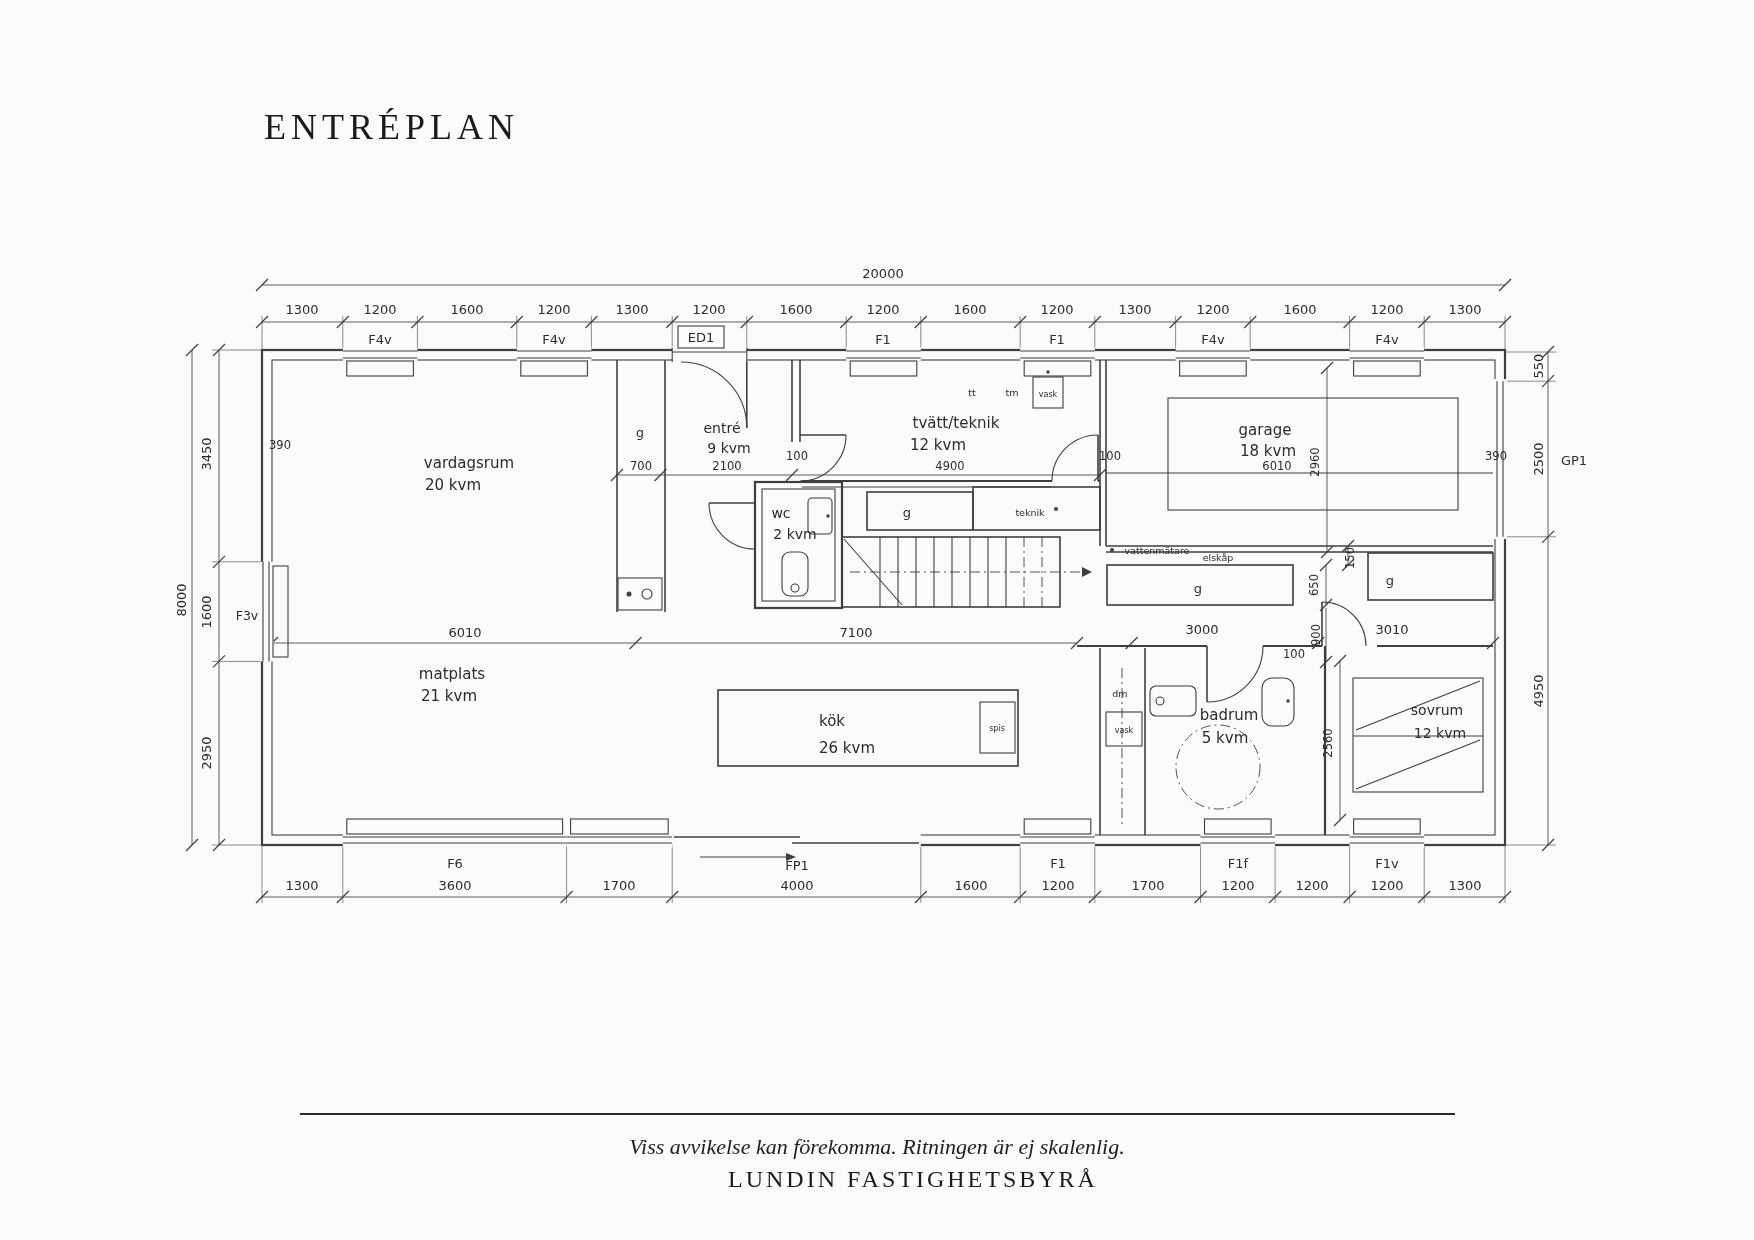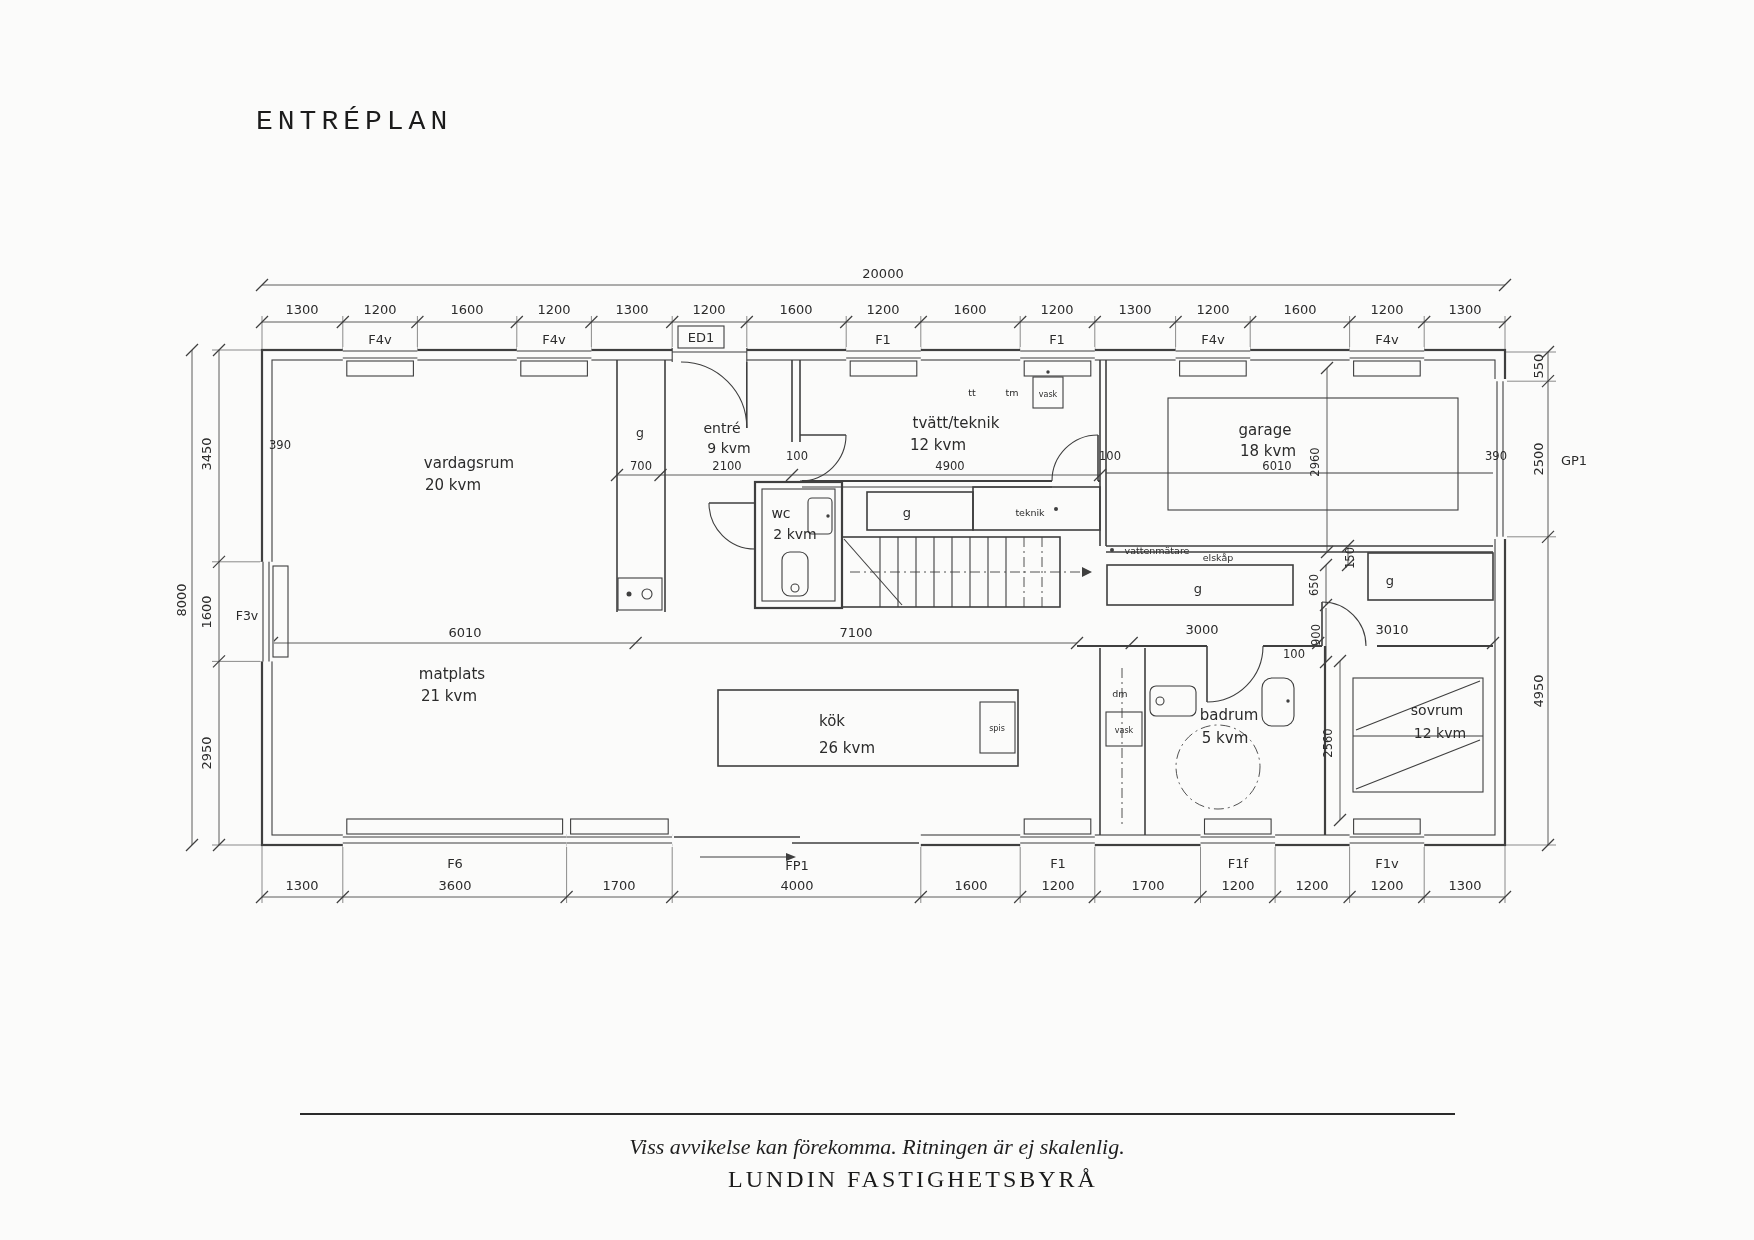--- a/index.html
+++ b/index.html
@@ -1,19 +1,19 @@
 <!DOCTYPE html>
 <html><head>
 <meta charset="utf-8">
 <style>
   html,body{margin:0;padding:0;}
   body{width:1754px;height:1240px;background:#fbfbfa;font-family:"DejaVu Sans",sans-serif;overflow:hidden;}
   .canvas{position:relative;width:1754px;height:1240px;background:#fbfbfa;}
-  .title{position:absolute;left:256px;top:106px;font-family:Liberation Mono, monospace;
-         font-size:28px;letter-spacing:5px;color:#1b1b1b;font-weight:400;}
+  .title{position:absolute;left:264px;top:106px;font-family:Liberation Serif, serif;
+         font-size:36px;letter-spacing:5px;color:#1b1b1b;font-weight:400;}
   .plan-svg{position:absolute;left:0;top:0;}
   .footer-rule{position:absolute;left:300px;top:1113px;width:1155px;height:2px;background:#2a2a2a;}
   .footer-note{position:absolute;left:0;top:1134px;width:1754px;text-align:center;
         font-family:"Liberation Serif","DejaVu Serif",serif;font-style:italic;font-size:22px;color:#1e1e1e;}
   .footer-brand{position:absolute;left:0;top:1166px;width:1754px;text-align:center;
         font-family:"Liberation Serif","DejaVu Serif",serif;font-size:24px;letter-spacing:3px;color:#1b1b1b;padding-left:36px;}
   
   .w2{fill:none;stroke:#3f3f3f;stroke-width:2.2px;}
   .w15{fill:none;stroke:#3f3f3f;stroke-width:1.6px;}
   .w1{fill:none;stroke:#3f3f3f;stroke-width:1.1px;}

